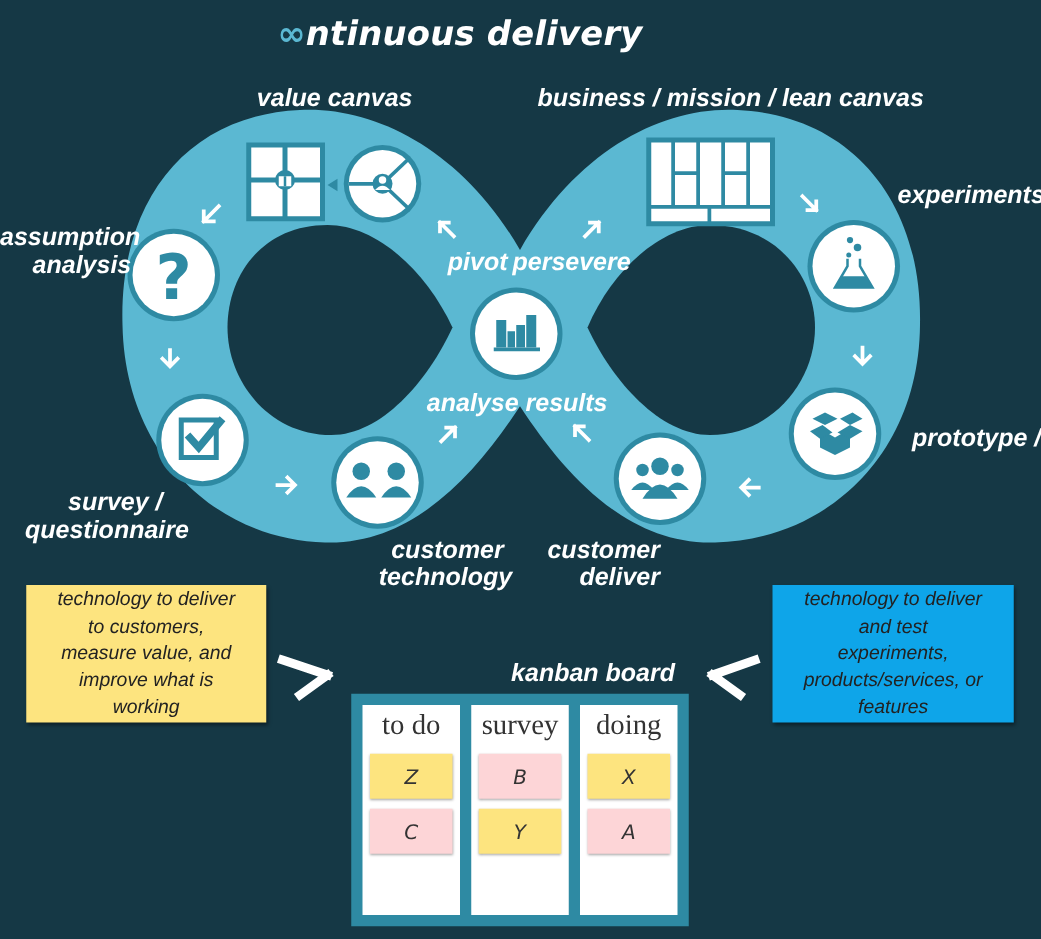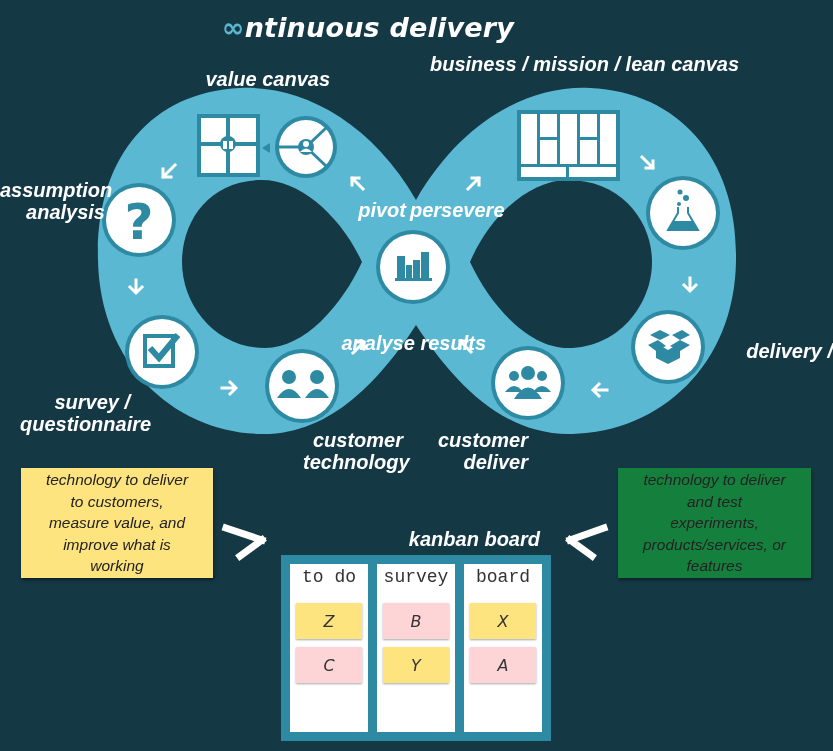--- a/index.html
+++ b/index.html
@@ -18,30 +18,30 @@
     font-family: "DejaVu Sans", sans-serif; letter-spacing: 0.2px;
   }
   .title .inf { color: #5bb8d2; }
   svg#loop { position: absolute; left: 0; top: 0; }
   .note {
     position: absolute; color: #222; font-style: italic; font-size: 15.5px; line-height: 21.5px;
     text-align: center; display: flex; align-items: center; justify-content: center;
     box-shadow: 1px 2px 3px rgba(0,0,0,0.45); box-sizing: border-box; padding: 4px 24px;
   }
   .note-yellow { background: #fde47f; left: 21px; top: 468px; width: 192px; height: 110px; }
-  .note-pink { background: #15803d; left: 618px; top: 468px; width: 193px; height: 110px; }
+  .note-pink { background: #0ea5e9; left: 618px; top: 468px; width: 193px; height: 110px; }
   .kanban-title { left: 300px; width: 240px; top: 528px; }
   .board {
     position: absolute; left: 281px; top: 555px; width: 270px; height: 186px;
     background: #2e8aa3; box-sizing: border-box; padding: 9px 9px 9px 9px;
     display: flex; gap: 9px;
   }
   .col { background: #ffffff; flex: 1; display: flex; flex-direction: column; align-items: center; }
   .col-head {
-    font-family: Liberation Mono, monospace; font-size: 18px; color: #333; margin-top: 3px; height: 28px;
+    font-family: Liberation Serif, serif; font-size: 23px; color: #333; margin-top: 3px; height: 28px;
   }
   .card {
     width: 85%; height: 36px; margin-top: 8px; display: flex; align-items: center; justify-content: center;
     font-style: italic; font-size: 16px; color: #333; box-shadow: 0 1px 2px rgba(0,0,0,0.35);
     font-family: "DejaVu Sans", sans-serif;
   }
   .card.yellow { background: #fde47f; }
   .card.pink { background: #fdd5d7; }
 </style>
 </head>
@@ -203,60 +203,61 @@
     <g>
         <path d="M 226 528 L 262 540 M 240 556 L 262 540"></path>
       </g>
     <g>
         <path d="M 604 528 L 570 540 M 592 556 L 570 540"></path>
       </g>
   </g>
 </svg>
 
 <div class="lbl" style="left:190px; width:140px; top:68px;">value canvas</div>
-<div class="lbl" style="left:430px; width:280px; top:53px;">business / mission / lean canvas</div>
+<div class="lbl" style="left:430px; width:280px; top:68px;">business / mission / lean canvas</div>
 <div class="lbl" style="left:718px; width:115px; top:145px;">
+    <div>experiments</div>
   </div>
 <div class="lbl" style="left:718px; width:115px; top:340px;">
-    <div>delivery /</div>
+    <div>prototype /</div>
   </div>
 <div class="lbl" style="left:428px; width:100px; top:429px;">
     <div>customer</div>
     <div>deliver</div>
   </div>
 <div class="lbl" style="left:303px; width:100px; top:429px;">
     <div>customer</div>
     <div>technology</div>
   </div>
 <div class="lbl" style="left:20px; width:110px; top:391px;">
     <div>survey /</div>
     <div>questionnaire</div>
   </div>
 <div class="lbl" style="left:0px; width:105px; top:179px;">
     <div>assumption</div>
     <div>analysis</div>
   </div>
 
 <div class="lbl" style="left:350px; width:56px; top:199px;">pivot</div>
 <div class="lbl" style="left:410px; width:80px; top:199px;">persevere</div>
-<div class="lbl" style="left:340px; width:146px; top:312px;margin-top:20px;">analyse results</div>
+<div class="lbl" style="left:340px; width:146px; top:312px;">analyse results</div>
 
 <div class="note note-yellow">technology to deliver to customers, measure value, and improve what is working</div>
 <div class="note note-pink">technology to deliver and test experiments, products/services, or features</div>
 
 <div class="lbl kanban-title">kanban board</div>
 <div class="board">
   <div class="col">
     <div class="col-head">to do</div>
     <div class="card yellow">Z</div>
     <div class="card pink">C</div>
   </div>
   <div class="col">
     <div class="col-head">survey</div>
     <div class="card pink">B</div>
     <div class="card yellow">Y</div>
   </div>
   <div class="col">
-    <div class="col-head">board</div>
+    <div class="col-head">doing</div>
     <div class="card yellow">X</div>
     <div class="card pink">A</div>
   </div>
 </div>
 
 </body></html>

